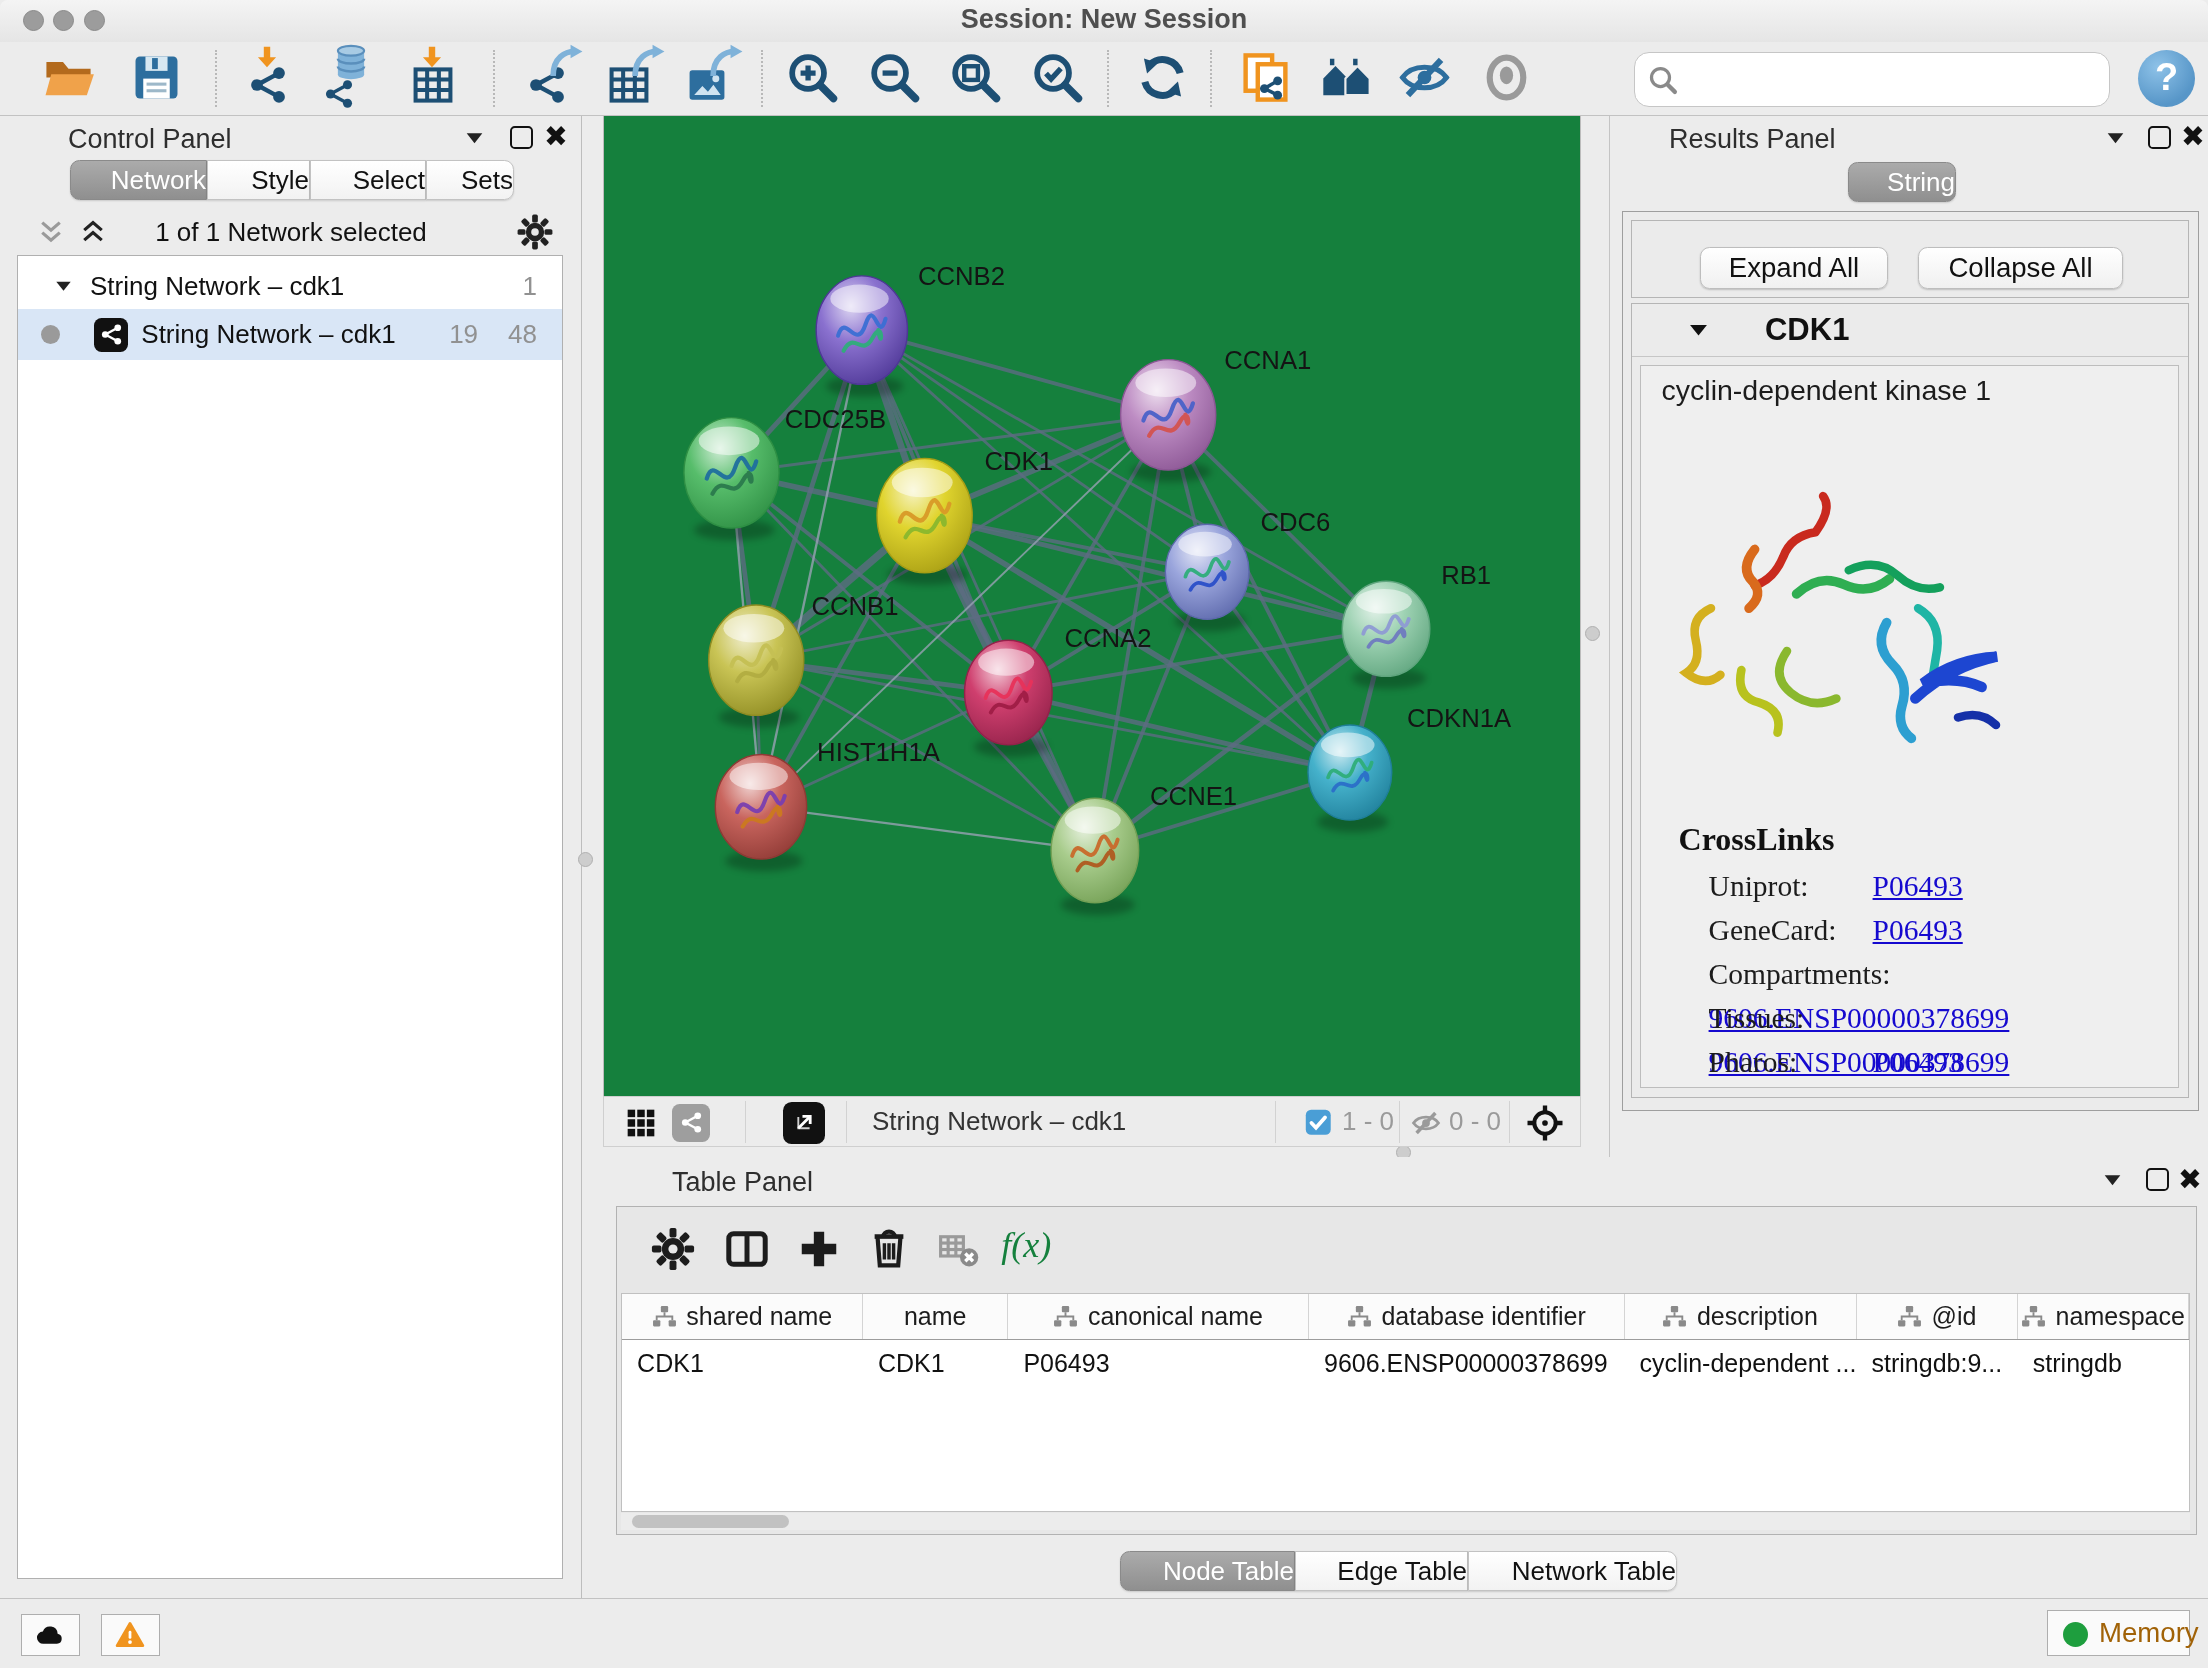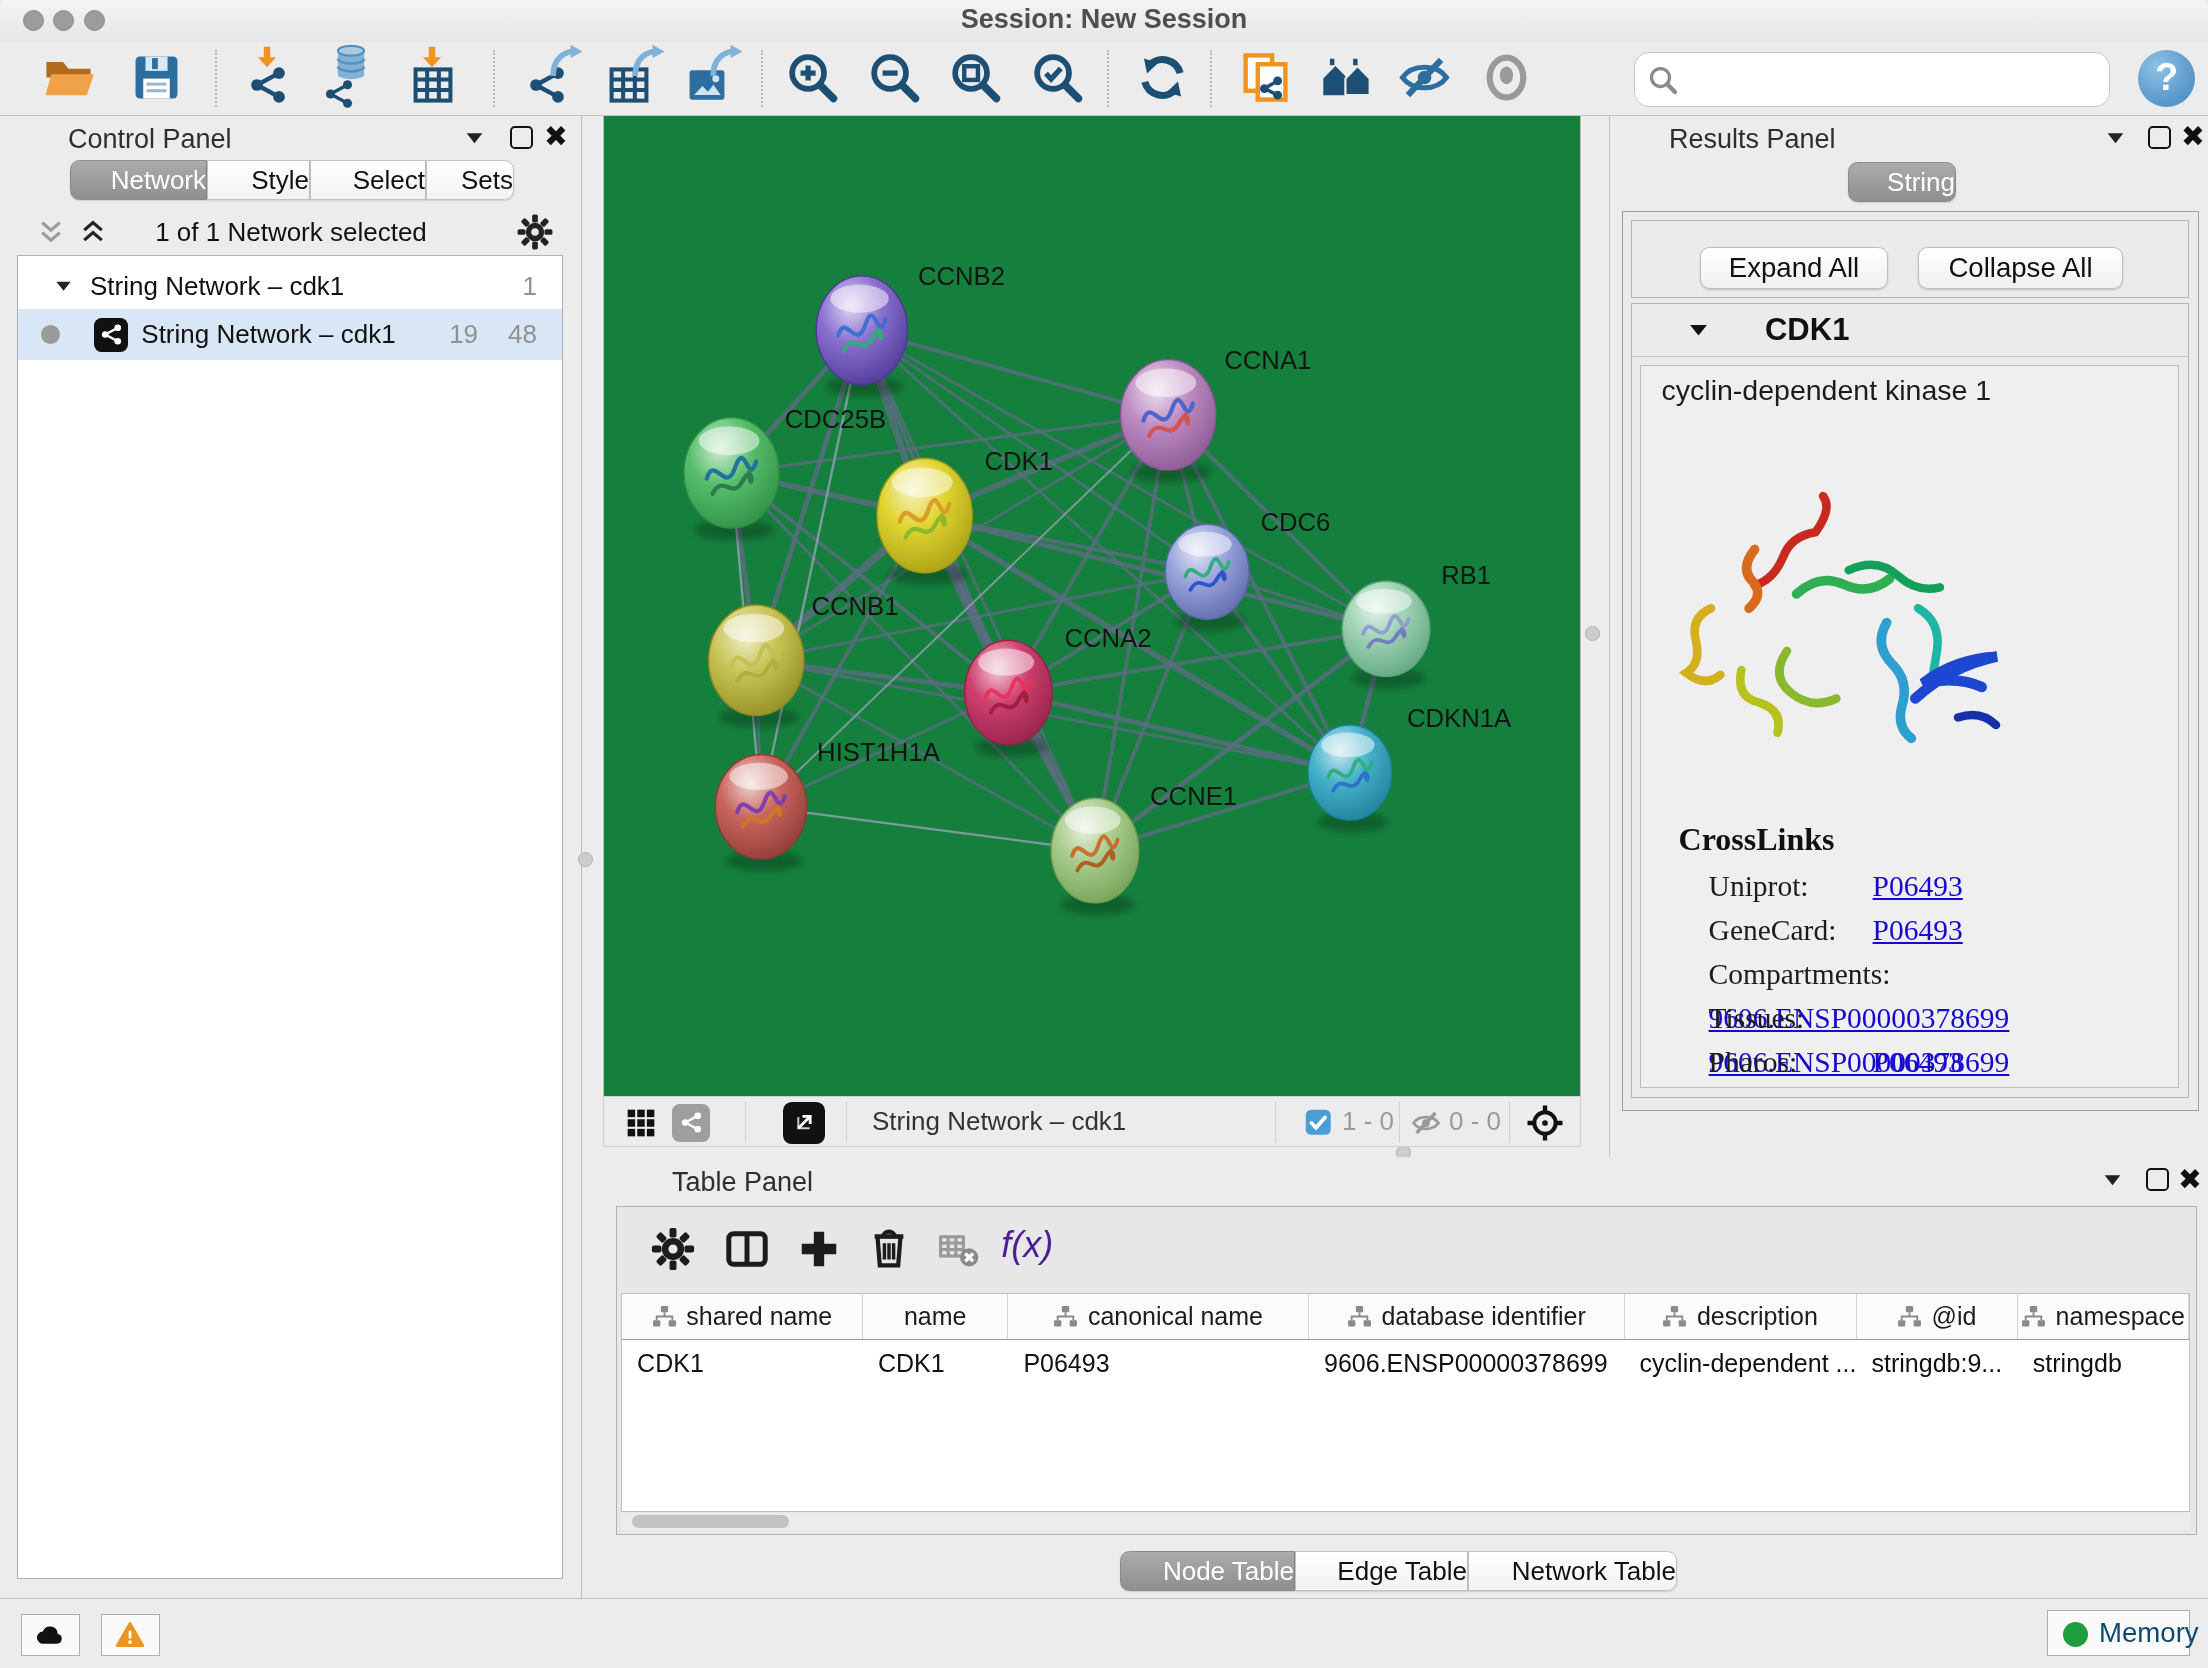--- a/index.html
+++ b/index.html
@@ -88,22 +88,22 @@
   .cl-rows { position:absolute; left:68px; top:498px; width:457px; }
   .cl-row { height:44px; line-height:44px; font-family:"Liberation Serif","DejaVu Serif",serif; font-size:29.5px; }
   .cl-label { display:inline-block; width:164px; color:#1c1c1c; }
   .cl-value { color:#1509cf; text-decoration:underline; }
 
   
   .table-panel { position:absolute; left:603px; top:1157px; width:1605px; height:441px; background:#ececec; }
   .tp-outer { position:absolute; left:13.3px; top:49px; width:1581px; height:329px;
     background:#e7e7e7; border:1.9px solid #b2b2b2; }
   .tp-ic { position:absolute; top:19px; width:46px; height:46px; color:#1c1c1c; }
-  .tp-fx { position:absolute; top:17px; font-family:Liberation Sans, sans-serif;
-    font-style:italic; font-size:36px; color:#4c1d95; }
+  .tp-fx { position:absolute; top:17px; font-family:Liberation Serif, serif;
+    font-style:italic; font-size:36px; color:#15803d; }
   .tbl { position:absolute; left:3.8px; top:86px; width:1569px; height:219px; background:#fff;
     border:1px solid #c0c0c0; overflow:hidden; }
   .tbl-hd { display:flex; height:46px; background:#fbfbfb; border-bottom:1.9px solid #9c9c9c; }
   .th { display:flex; align-items:center; justify-content:center; gap:9.5px;
     border-right:1px solid #d4d4d4; font-size:25px; color:#1c1c1c; overflow:hidden; white-space:nowrap; }
   .th svg { width:25px; height:25px; color:#8a8a8a; flex:0 0 auto; }
   .tbl-row { display:flex; height:47px; }
   .td { padding-left:15px; line-height:47px; font-size:25px; color:#111; overflow:hidden; white-space:nowrap; }
   .hscroll { position:absolute; left:3.8px; top:306px; width:1569px; height:17px; background:#ececec; }
   .hthumb { position:absolute; left:11.4px; top:1.9px; width:157px; height:13.3px; border-radius:6.7px; background:#c2c2c2; }
@@ -111,21 +111,21 @@
 
   
   .statusbar { position:absolute; left:0; top:1598px; width:2208px; height:70px;
     background:#ececec; border-top:1.9px solid #c2c2c2; }
   .sb-btn { position:absolute; top:15px; width:59px; height:42px; background:#fafafa;
     border:1.9px solid #aeaeae; }
   .sb-btn svg { position:absolute; left:11.4px; top:4.8px; width:34px; height:30px; }
   .memory-btn { position:absolute; left:2047px; top:11.4px; width:143px; height:46px;
     background:#fafafa; border:1.9px solid #aeaeae; }
   .mem-dot { position:absolute; left:15px; top:10.5px; width:25px; height:25px; border-radius:50%; background:#1e9e3e; }
-  .mem-label { position:absolute; left:51px; top:0; line-height:44px; font-size:27.6px; color:#0c4a6e; }
+  .mem-label { position:absolute; left:51px; top:0; line-height:44px; font-size:27.6px; color:#a16207; }
 
   text.node-label { font-family:"Liberation Sans","DejaVu Sans",sans-serif; font-size:27px; fill:#141414; }
 </style>
 </head>
 <body>
 
 <svg width="0" height="0" style="position:absolute">
 <defs>
   <symbol id="sy-share" viewBox="0 0 24 24">
         <g stroke="currentColor" stroke-width="2.4">

